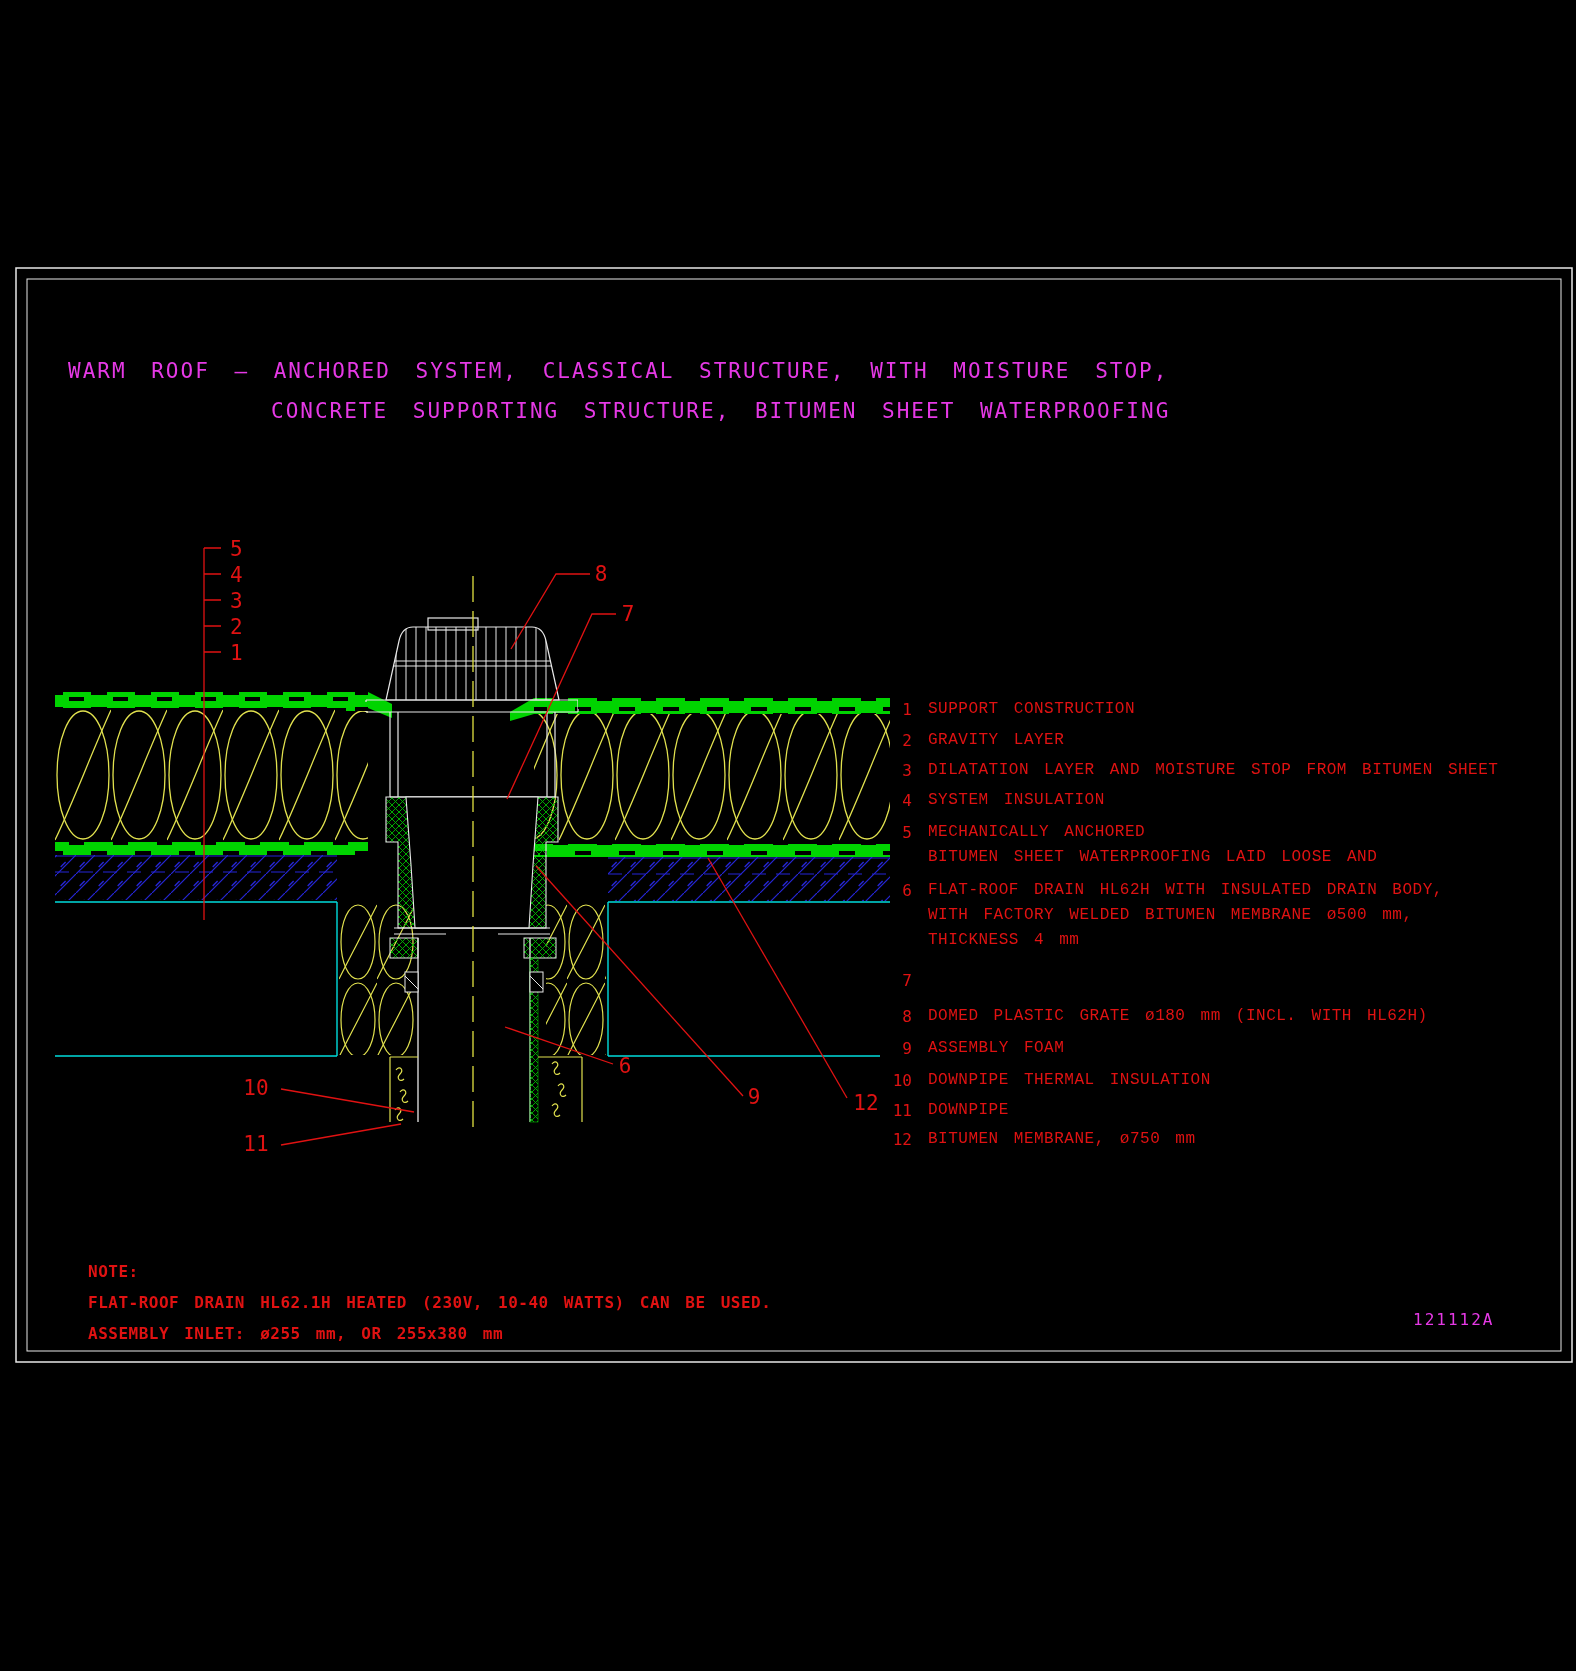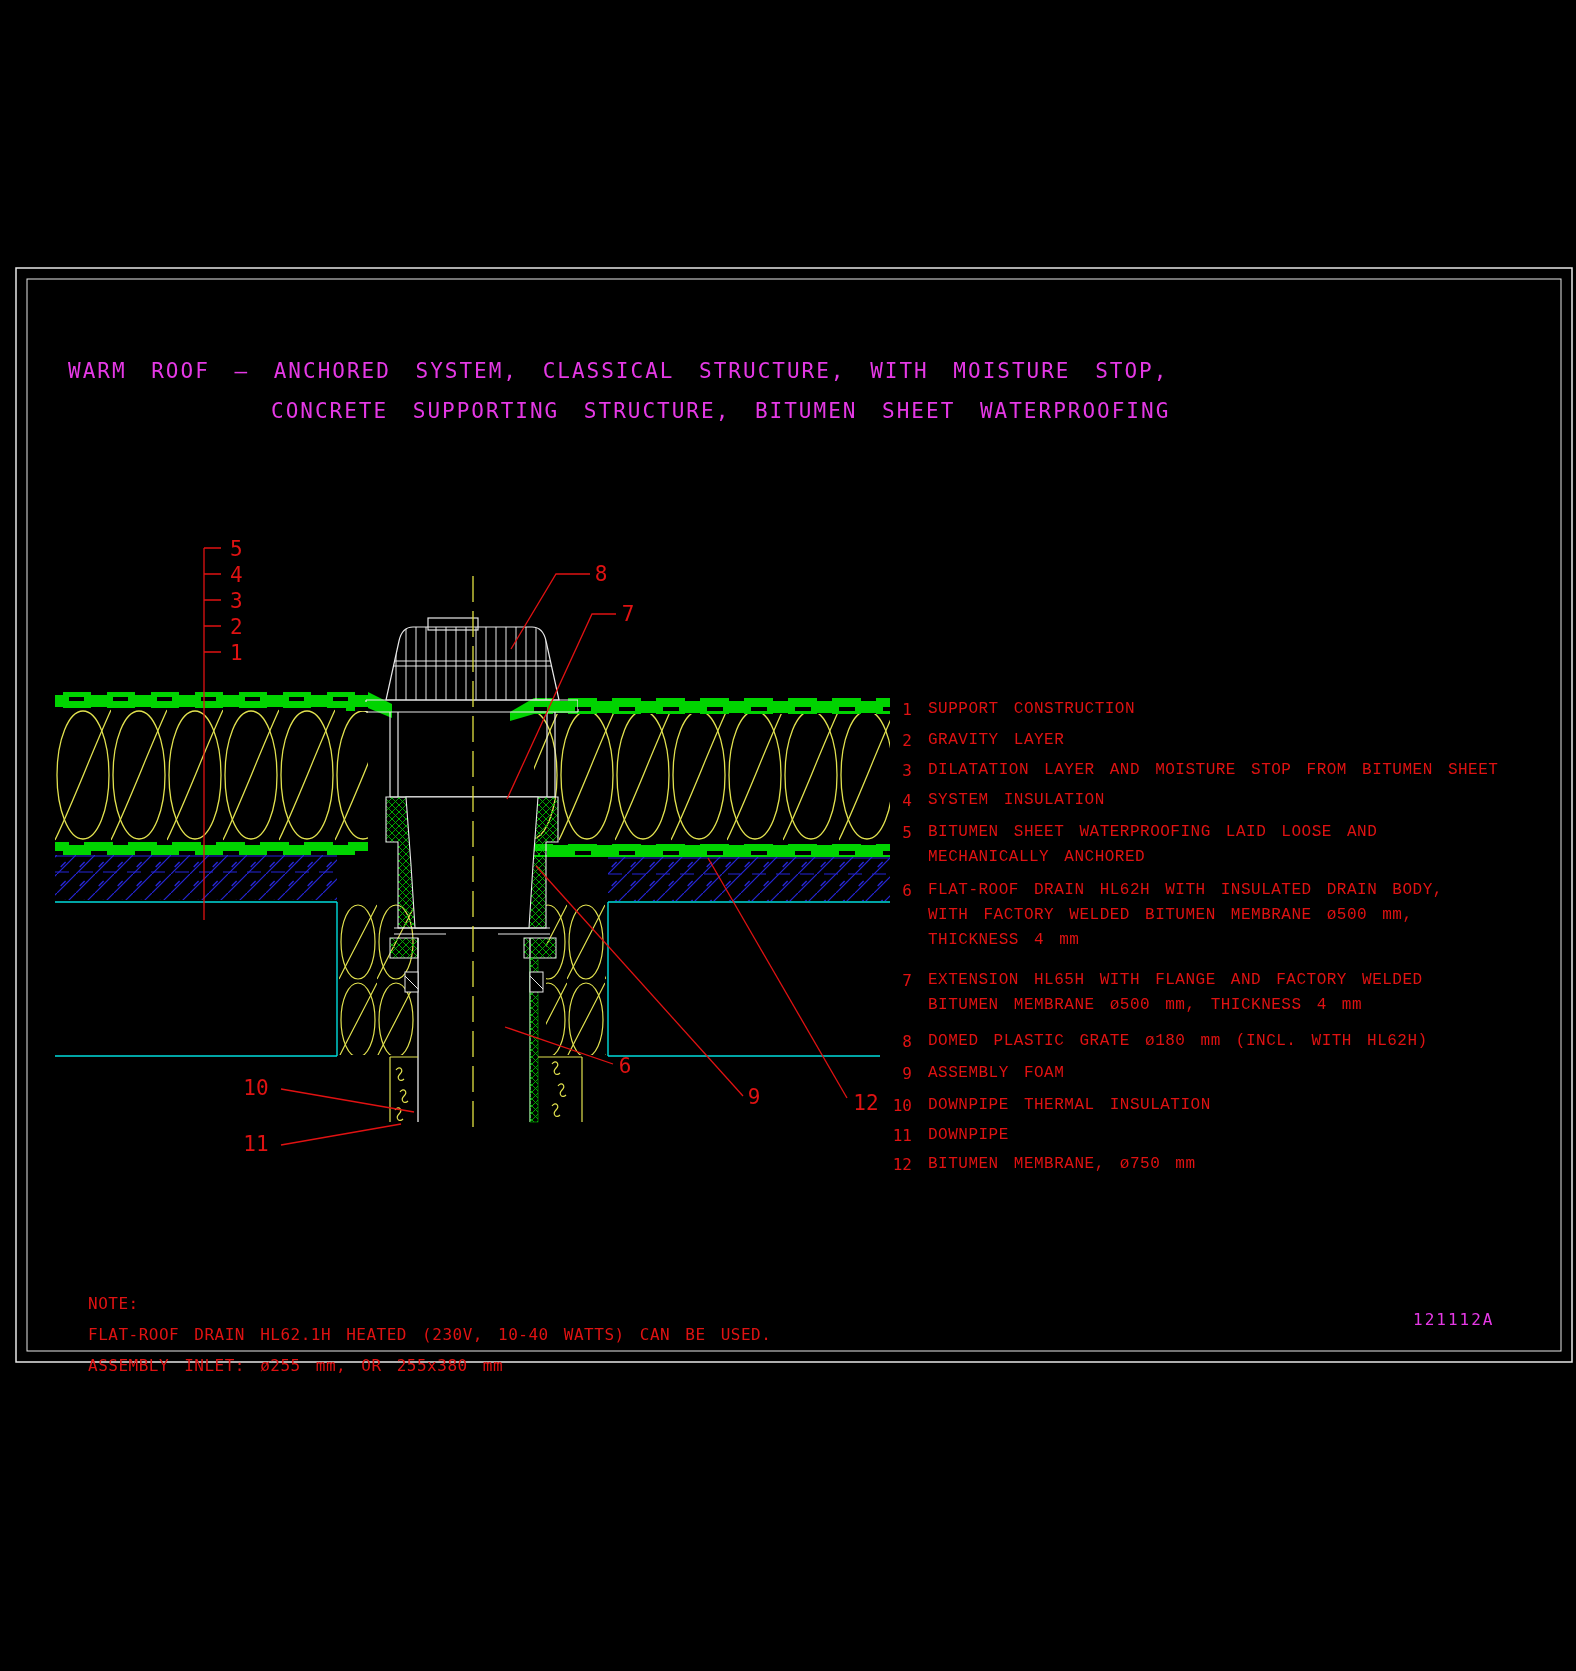--- a/index.html
+++ b/index.html
@@ -8,21 +8,21 @@
   .abs{position:absolute;}
   .title-line{color:#e539e5;font-size:21px;letter-spacing:2px;word-spacing:10px;white-space:nowrap;margin-top:32px;}
   .legend{left:882px;top:697px;width:660px;color:#e01212;font-size:16px;}
   .lrow{display:flex;align-items:flex-start;}
   .lnum{width:30px;text-align:right;margin-right:16px;flex:0 0 30px;}
   .ltxt{white-space:nowrap;letter-spacing:.5px;word-spacing:5px;}
   .ltxt div{line-height:25px;font-family:Liberation Mono, monospace;}
   .lrow,.lnum{line-height:25px;}
   .mt6{margin-top:6px}.mt5{margin-top:5px}.mt7{margin-top:7px}.mt8{margin-top:8px}
   .mt15{margin-top:15px}.mt11{margin-top:11px}.mt4{margin-top:4px}
-  .note{left:88px;top:1288px;color:#e01212;font-size:16px;letter-spacing:.5px;word-spacing:5px;white-space:nowrap;}
+  .note{left:88px;top:1256px;color:#e01212;font-size:16px;letter-spacing:.5px;word-spacing:5px;white-space:nowrap;font-weight:bold;}
   .note div{line-height:31px;}
   .dwgnum{left:1413px;top:1310px;color:#e539e5;font-size:16px;letter-spacing:2px;}
   svg text{font-family:"DejaVu Sans Mono",monospace;}
   .red-t{fill:#e01212;font-size:21px;}
 </style>
 </head>
 <body>
 
 <svg class="abs" style="left:0;top:0" width="1576" height="1671" viewBox="0 0 1576 1671">
   <defs>
@@ -206,38 +206,34 @@
   </div>
   <div class="lrow mt5">
     <div class="lnum">4</div>
     <div class="ltxt">
         <div>SYSTEM INSULATION</div>
       </div>
   </div>
   <div class="lrow mt7">
     <div class="lnum">5</div>
     <div class="ltxt">
+      <div>MECHANICALLY ANCHORED</div>
       <div>BITUMEN SHEET WATERPROOFING LAID LOOSE AND</div>
-      <div>MECHANICALLY ANCHORED</div>
     </div>
   </div>
   <div class="lrow mt8">
     <div class="lnum">6</div>
     <div class="ltxt">
       <div>FLAT-ROOF DRAIN HL62H WITH INSULATED DRAIN BODY,</div>
       <div>WITH FACTORY WELDED BITUMEN MEMBRANE ø500 mm,</div>
       <div>THICKNESS 4 mm</div>
     </div>
   </div>
   <div class="lrow mt15">
     <div class="lnum">7</div>
-    <div class="ltxt">
-      <div>EXTENSION HL65H WITH FLANGE AND FACTORY WELDED</div>
-      <div>BITUMEN MEMBRANE ø500 mm, THICKNESS 4 mm</div>
-    </div>
   </div>
   <div class="lrow mt11">
     <div class="lnum">8</div>
     <div class="ltxt">
         <div>DOMED PLASTIC GRATE ø180 mm (INCL. WITH HL62H)</div>
       </div>
   </div>
   <div class="lrow mt7">
     <div class="lnum">9</div>
     <div class="ltxt">

